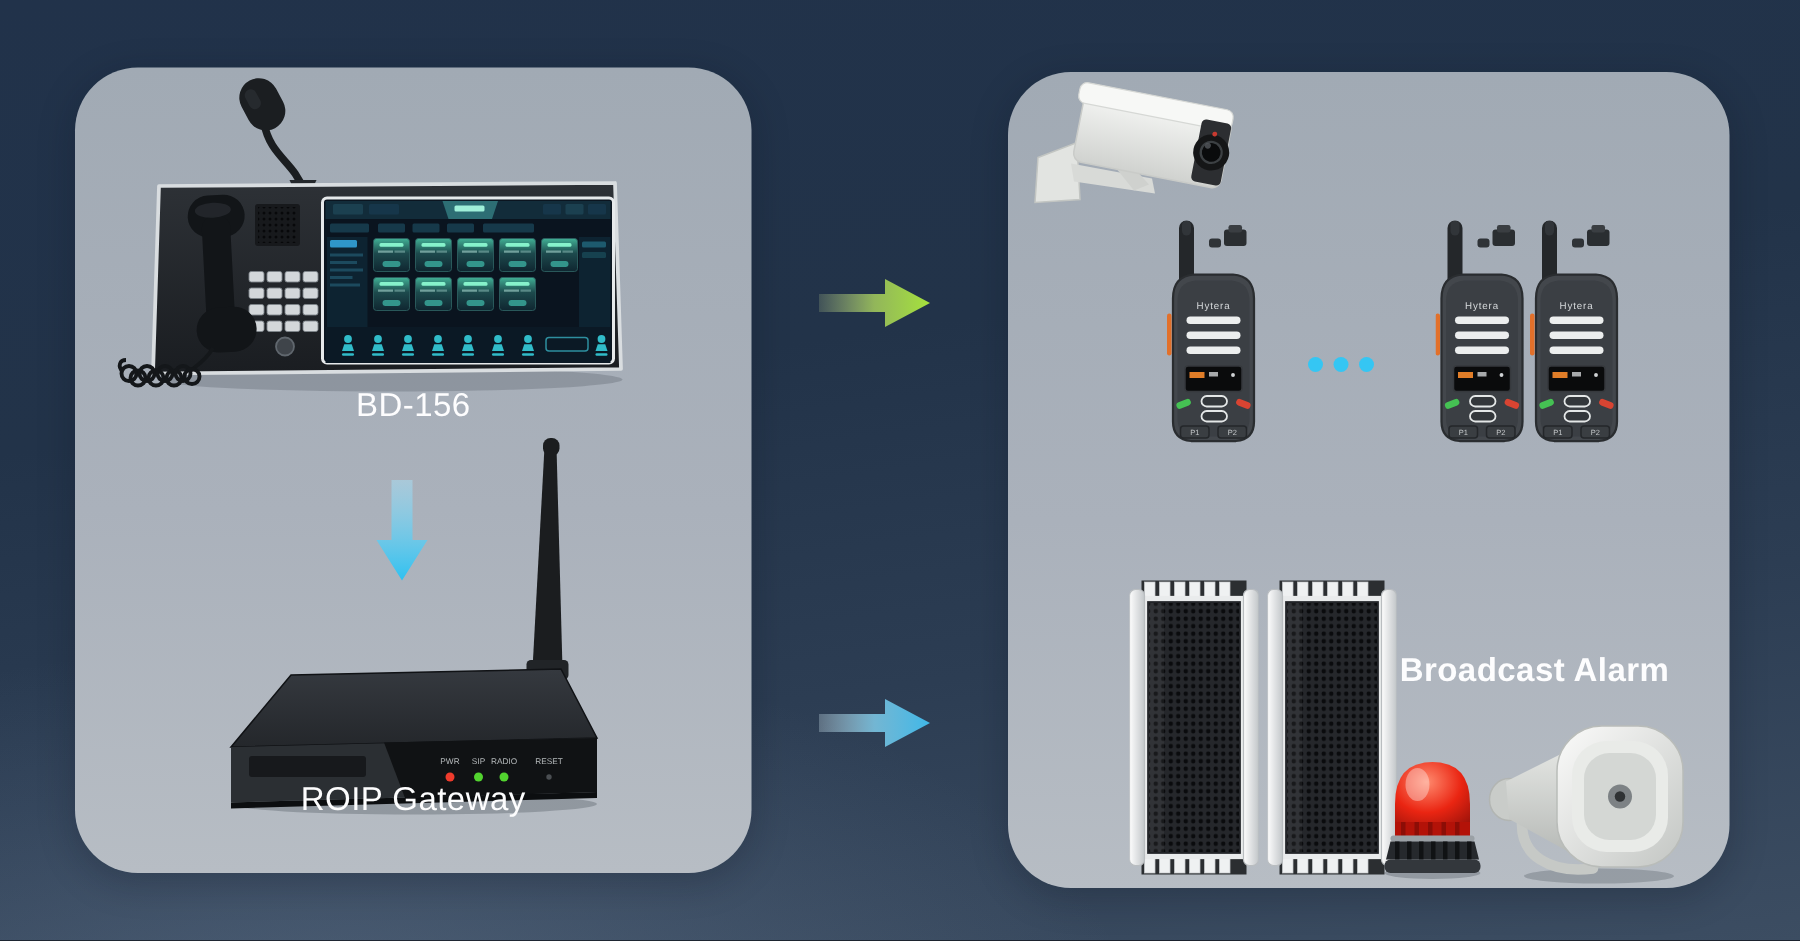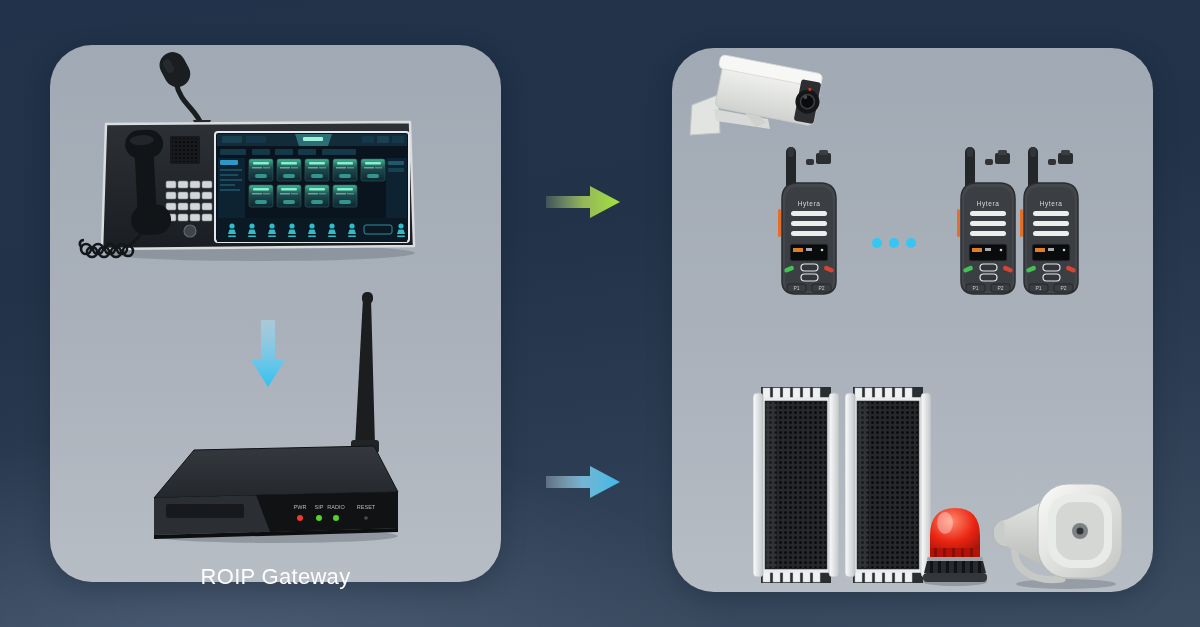--- a/index.html
+++ b/index.html
@@ -270,20 +270,21 @@
         <circle cx="28" cy="201" r="5"></circle>
       <circle cx="34" cy="204" r="5"></circle>
         <circle cx="40" cy="201" r="5"></circle>
         <circle cx="46" cy="204" r="5"></circle>
       <circle cx="52" cy="201" r="5"></circle>
         <circle cx="58" cy="203" r="5"></circle>
       <path d="M12,200 C8,196 10,192 14,192"></path>
     </g>
   </svg>
 
+  <div class="panel-label device-label" style="left:50px;top:257px;width:451px;">BD-156</div>
 
   <svg class="abs" style="left:250px;top:320px" width="36" height="70" viewBox="0 0 36 70">
     <polygon points="11,0 25,0 25,40 35,40 18,67 1,40 11,40" fill="url(#arrDown)"></polygon>
   </svg>
 
   <svg class="abs" style="left:138px;top:288px" width="270" height="258" viewBox="0 0 270 258">
     <ellipse cx="138" cy="248" rx="122" ry="7" fill="rgba(20,28,38,.22)"></ellipse>
     <g>
       <rect x="224" y="4" width="11" height="12" rx="5" fill="#1b1d1f"></rect>
       <path d="M225,10 L233,10 L237,158 L217,158 Z" fill="#1b1d1f"></path>
@@ -300,21 +301,21 @@
       <text x="181" y="221">SIP</text>
       <text x="198" y="221">RADIO</text>
       <text x="228" y="221">RESET</text>
     </g>
     <circle cx="162" cy="230" r="3" fill="#ef3b2c"></circle>
     <circle cx="181" cy="230" r="3" fill="#52d32f"></circle>
     <circle cx="198" cy="230" r="3" fill="#52d32f"></circle>
     <circle cx="228" cy="230" r="1.8" fill="#4a4e52"></circle>
   </svg>
 
-  <div class="panel-label device-label" style="left:50px;top:564px;width:451px;">ROIP Gateway</div>
+  <div class="panel-label device-label" style="left:50px;top:520px;width:451px;">ROIP Gateway</div>
 
   <svg class="abs" style="left:546px;top:182px" width="76" height="40" viewBox="0 0 76 40">
     <polygon points="0,14 44,14 44,4 74,20 44,36 44,26 0,26" fill="url(#arrGreen)"></polygon>
   </svg>
   <svg class="abs" style="left:546px;top:462px" width="76" height="40" viewBox="0 0 76 40">
     <polygon points="0,14 44,14 44,4 74,20 44,36 44,26 0,26" fill="url(#arrBlue)"></polygon>
   </svg>
 
   <svg class="abs" style="left:688px;top:45px" width="150" height="115" viewBox="0 0 150 115">
     <polygon points="4,60 30,50 32,88 2,90" fill="#e2e4e1" stroke="#c2c5c2" stroke-width="1"></polygon>
@@ -347,20 +348,21 @@
       <span></span>
   </div>
 
   <svg class="abs" style="left:753px;top:385px" width="86" height="200" viewBox="0 0 86 200">
       <use href="#colspeaker"></use>
     </svg>
   <svg class="abs" style="left:845px;top:385px" width="86" height="200" viewBox="0 0 86 200">
       <use href="#colspeaker"></use>
     </svg>
 
+  <div class="panel-label callout-label" style="left:923px;top:434px;width:200px;">Broadcast Alarm</div>
 
   <svg class="abs" style="left:922px;top:498px" width="66" height="90" viewBox="0 0 66 90">
     <ellipse cx="33" cy="84" rx="32" ry="4" fill="rgba(20,28,38,.22)"></ellipse>
     <path d="M8,54 L8,38 Q8,10 33,10 Q58,10 58,38 L58,54 Z" fill="url(#beaconR)"></path>
     <ellipse cx="23" cy="25" rx="8" ry="11" fill="#ffffff" opacity=".35"></ellipse>
     <rect x="8" y="50" width="50" height="11" fill="#b31208"></rect>
     <g fill="#8c0d06">
         <rect x="12" y="50" width="3" height="11"></rect>
         <rect x="21" y="50" width="3" height="11"></rect>
         <rect x="30" y="50" width="3" height="11"></rect>

